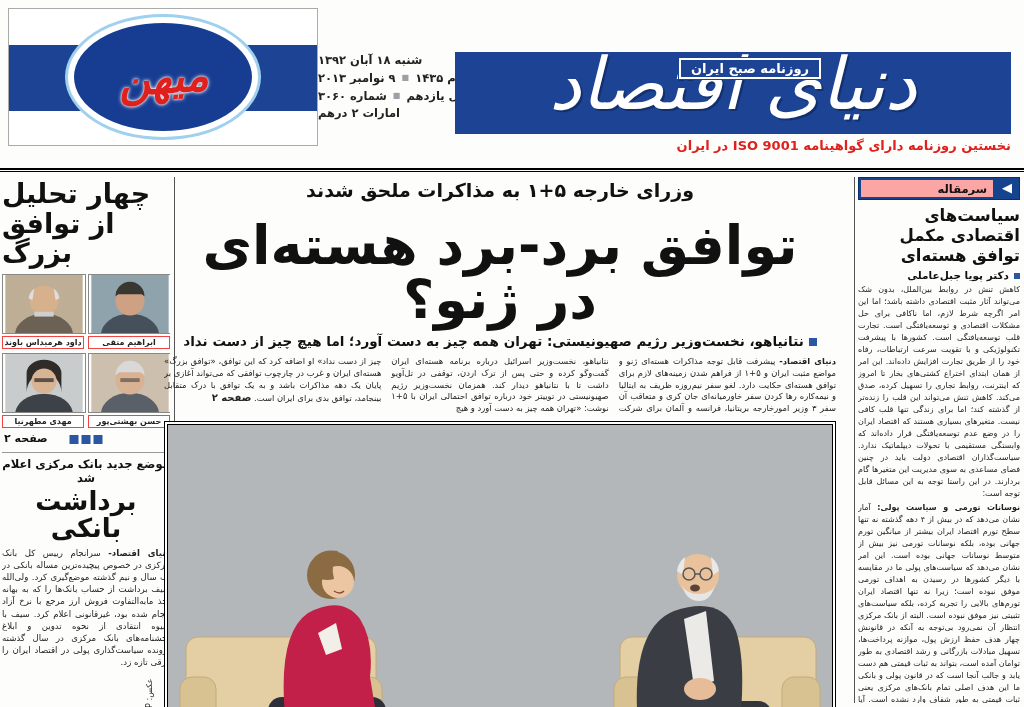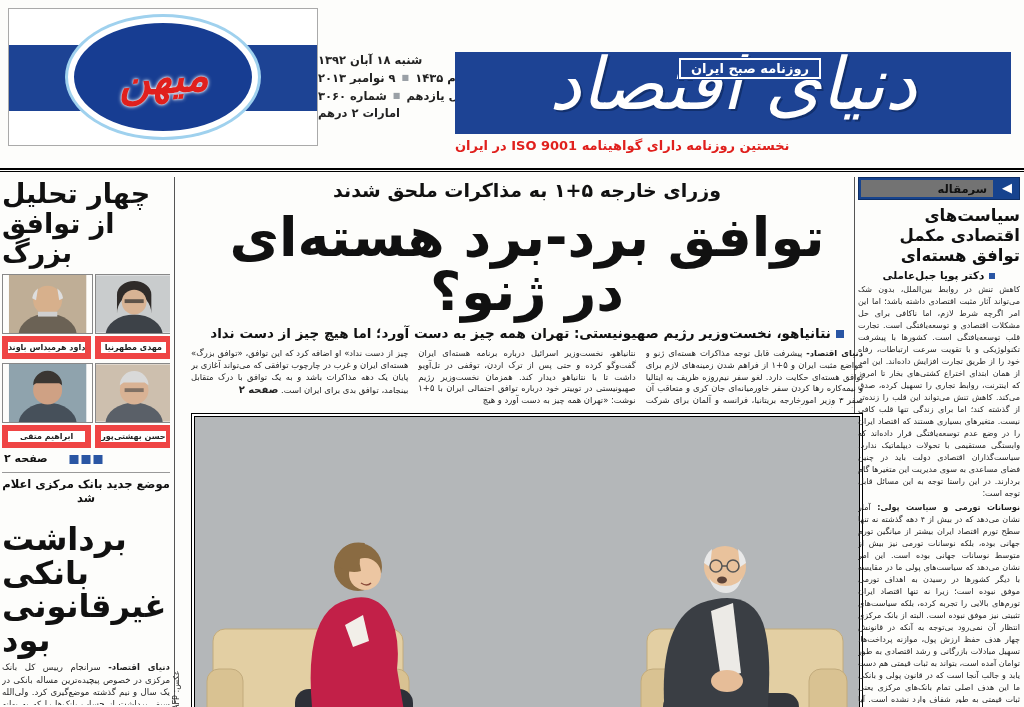--- a/index.html
+++ b/index.html
@@ -18,63 +18,63 @@
               font-size:11.5px;font-weight:bold;line-height:1.55;color:#222;}
   .date-block .line{white-space:nowrap;text-align:left;}
   .red{color:#e0201d;}
   .sep{color:#9aa0a6;font-size:8px;vertical-align:2px;padding:0 2px;}
   .mast-band{position:absolute;left:455px;top:52px;width:556px;height:82px;background:#1d4394;}
   .mast-title{position:absolute;left:0;top:-14px;width:100%;text-align:center;color:#fff;
               font-size:72px;font-weight:400;font-style:italic;letter-spacing:-4px;line-height:1.3;
               text-shadow:2px 2px 0 #12306e;}
   .mast-badge{position:absolute;right:190px;top:6px;background:#1d4394;border:2px solid #fff;
               color:#fff;font-size:13px;font-weight:bold;padding:1px 10px;box-shadow:0 0 0 1px #1d4394;}
-  .iso-line{position:absolute;left:455px;top:138px;width:556px;text-align:left;color:#e0201d;
+  .iso-line{position:absolute;left:455px;top:138px;width:556px;text-align:right;color:#e0201d;
             font-weight:bold;font-size:13px;}
   .top-rule{position:absolute;left:0;top:168px;width:1024px;height:5px;
             background:linear-gradient(#000 0 2px,transparent 2px 3px,#000 3px 4px,transparent 4px);}
   .vrule{position:absolute;top:177px;bottom:4px;width:1px;background:#555;}
   
   .col-left{position:absolute;left:2px;top:177px;width:168px;height:528px;overflow:hidden;}
   .an-title{font-size:27px;font-weight:900;text-align:left;line-height:1.1;letter-spacing:-1px;margin:2px 0 6px;}
   .an-grid{display:grid;direction:ltr;grid-template-columns:1fr 1fr;gap:4px;}
   .an-cell{display:flex;flex-direction:column;}
   .an-photo{width:100%;height:58px;display:block;border:1px solid #888;}
-  .an-cap{border:6px solid #ef4444;margin-top:2px;font-size:8px;font-weight:bold;text-align:center;
+  .an-cap{border:1px solid #ef4444;margin-top:2px;font-size:8px;font-weight:bold;text-align:center;
           padding:1px 0;color:#222;background:#fff;white-space:nowrap;overflow:hidden;}
   .an-footer{position:relative;height:16px;margin-top:4px;}
   .an-page{position:absolute;left:2px;top:0;font-size:11px;font-weight:900;}
   .dots{position:absolute;left:50%;transform:translateX(-50%);top:3px;display:flex;gap:3px;direction:ltr;}
   .dot{width:9px;height:9px;background:#2a56a4;display:inline-block;}
   .h-div{border-top:1px solid #999;margin:4px 0;}
   .bank-kicker{font-size:11.5px;font-weight:900;text-align:center;margin:2px 0;}
-  .bank-headline{font-size:32px;font-weight:900;text-align:left;line-height:1.05;letter-spacing:-1px;margin:18px 0 4px;}
+  .bank-headline{font-size:26px;font-weight:900;text-align:center;line-height:1.05;letter-spacing:-1px;margin:3px 0 4px;}
   .bank-body{font-size:8.6px;text-align:justify;line-height:1.42;color:#222;}
   .bold{font-weight:bold;}
   .pageref{font-weight:900;font-size:10px;}
   
-  .col-center{position:absolute;left:191px;top:177px;width:672px;height:528px;}
+  .col-center{position:absolute;left:164px;top:177px;width:672px;height:528px;}
   .lead-kicker{font-size:19px;font-weight:900;text-align:center;margin-top:2px;}
-  .lead-headline{font-size:54px;font-weight:900;text-align:center;letter-spacing:-3px;line-height:1.0;margin-top:10px;}
+  .lead-headline{font-size:54px;font-weight:900;text-align:center;letter-spacing:-3px;line-height:1.0;margin-top:18px;}
   .lead-sub{font-size:13.5px;font-weight:bold;text-align:center;margin-top:6px;}
   .sq{display:inline-block;width:8px;height:8px;background:#2a56a4;margin-left:5px;}
   .lead-cols{display:flex;gap:10px;margin-top:7px;height:60px;overflow:hidden;}
   .lead-col{flex:1;font-size:8.4px;line-height:1.4;text-align:justify;color:#222;overflow:hidden;}
   .photo-frame{position:relative;margin-top:5px;border:1px solid #000;padding:2px;background:#fff;}
   .photo-inner{border:1px solid #000;display:block;width:664px;height:330px;}
   .photo-credit{position:absolute;left:-11px;bottom:40px;transform:rotate(-90deg);transform-origin:left bottom;
                 font-size:8px;color:#222;white-space:nowrap;}
   
   .col-right{position:absolute;left:858px;top:177px;width:162px;height:526px;overflow:hidden;}
   .ed-bar{display:flex;align-items:stretch;height:21px;background:#16438e;border:1px solid #0e2f66;direction:rtl;}
   .ed-arrow{flex:0 0 24px;color:#fff;font-size:13px;text-align:center;line-height:20px;}
-  .ed-bar-box{flex:1;background:#737373;margin:2px;display:flex;align-items:center;}
+  .ed-bar-box{flex:1;background:#fca5a5;margin:2px;display:flex;align-items:center;}
   .ed-bar-label{width:100%;text-align:right;padding-right:6px;font-size:11.5px;font-weight:bold;color:#111;}
   .ed-title{font-size:16.5px;font-weight:900;text-align:right;line-height:1.2;margin:6px 0 4px;}
-  .ed-author{font-size:10.5px;font-weight:bold;margin:0 0 3px;text-align:center;}
+  .ed-author{font-size:10.5px;font-weight:bold;margin:0 0 3px;}
   .ed-body{font-size:8.0px;line-height:1.5;text-align:justify;color:#222;}
   .ed-body p{margin:0 0 2px;}
 </style>
 </head>
 <body>
 
 <div class="page">
 
   <div class="ad-box">
     <div class="ad-band"></div>
@@ -120,36 +120,36 @@
             <ellipse cx="40" cy="62" rx="30" ry="22" fill="#6b6255"></ellipse>
           <circle cx="40" cy="26" r="15" fill="#d7b08c"></circle>
             <path d="M24 24 a16 16 0 0 1 6 -10 l-2 12z" fill="#dedede"></path>
           <path d="M56 24 a16 16 0 0 0 -6 -10 l2 12z" fill="#dedede"></path>
             <rect x="30" y="38" width="20" height="5" fill="#cfcfcf"></rect>
         </svg>
         <div class="an-cap">داود هرمیداس باوند</div>
       </div>
       <div class="an-cell">
         <svg class="an-photo" viewBox="0 0 80 60">
+          <rect width="80" height="60" fill="#8fa3ad"></rect>
+            <ellipse cx="40" cy="62" rx="30" ry="22" fill="#46505a"></ellipse>
+          <circle cx="40" cy="27" r="15" fill="#cfa184"></circle>
+            <path d="M25 22 a15 15 0 0 1 30 0 l-3 -2 -24 0z" fill="#3a3632"></path>
+        </svg>
+        <div class="an-cap">ابراهیم متقی</div>
+      </div>
+      <div class="an-cell">
+        <svg class="an-photo" viewBox="0 0 80 60">
           <rect width="80" height="60" fill="#c9cccd"></rect>
             <ellipse cx="40" cy="63" rx="30" ry="22" fill="#3d4248"></ellipse>
           <path d="M22 40 a18 20 0 0 1 36 0 l0 -20 a18 14 0 0 0 -36 0z" fill="#2f2b29"></path>
           <circle cx="40" cy="28" r="13" fill="#d8b394"></circle>
             <rect x="30" y="25" width="20" height="4" fill="#2a2a2a" opacity="0.7"></rect>
         </svg>
         <div class="an-cap">مهدی مطهرنیا</div>
-      </div>
-      <div class="an-cell">
-        <svg class="an-photo" viewBox="0 0 80 60">
-          <rect width="80" height="60" fill="#8fa3ad"></rect>
-            <ellipse cx="40" cy="62" rx="30" ry="22" fill="#46505a"></ellipse>
-          <circle cx="40" cy="27" r="15" fill="#cfa184"></circle>
-            <path d="M25 22 a15 15 0 0 1 30 0 l-3 -2 -24 0z" fill="#3a3632"></path>
-        </svg>
-        <div class="an-cap">ابراهیم متقی</div>
       </div>
       <div class="an-cell">
         <svg class="an-photo" viewBox="0 0 80 60">
           <rect width="80" height="60" fill="#cdbfae"></rect>
             <ellipse cx="40" cy="62" rx="30" ry="22" fill="#5a6068"></ellipse>
           <circle cx="40" cy="27" r="15" fill="#d9b294"></circle>
             <path d="M25 22 a15 15 0 0 1 30 0 l-4 -3 -22 0z" fill="#d9d9d9"></path>
           <rect x="30" y="25" width="20" height="4" fill="#444" opacity="0.6"></rect>
         </svg>
         <div class="an-cap">حسن بهشتی‌پور</div>
@@ -161,21 +161,20 @@
         <span class="dot"></span>
           <span class="dot"></span>
           <span class="dot"></span>
       </span>
     </div>
     <div class="h-div"></div>
 
     <div class="bank-kicker">موضع جدید بانک مرکزی اعلام شد</div>
     <div class="bank-headline">
       <span>برداشت بانکی</span><br>
-      <span>غیرقانونی بود</span>
     </div>
     <div class="bank-body">
       <span class="bold">دنیای اقتصاد-</span><span> سرانجام رییس کل بانک مرکزی در خصوص پیچیده‌ترین مساله بانکی در یک سال و نیم گذشته موضع‌گیری کرد. ولی‌الله سیف برداشت از حساب بانک‌ها را که به بهانه اخذ مابه‌التفاوت فروش ارز مرجع با نرخ آزاد انجام شده بود، غیرقانونی اعلام کرد. سیف با شیوه انتقادی از نحوه تدوین و ابلاغ بخشنامه‌های بانک مرکزی در سال گذشته پرونده سیاست‌گذاری پولی در اقتصاد ایران را ورقی تازه زد. </span>
     </div>
 
   </div>
 
   <div class="col-center">
     <div class="lead-kicker">وزرای خارجه ۵+۱ به مذاکرات ملحق شدند</div>
     <div class="lead-headline">توافق برد-برد هسته‌ای در ژنو؟</div>

